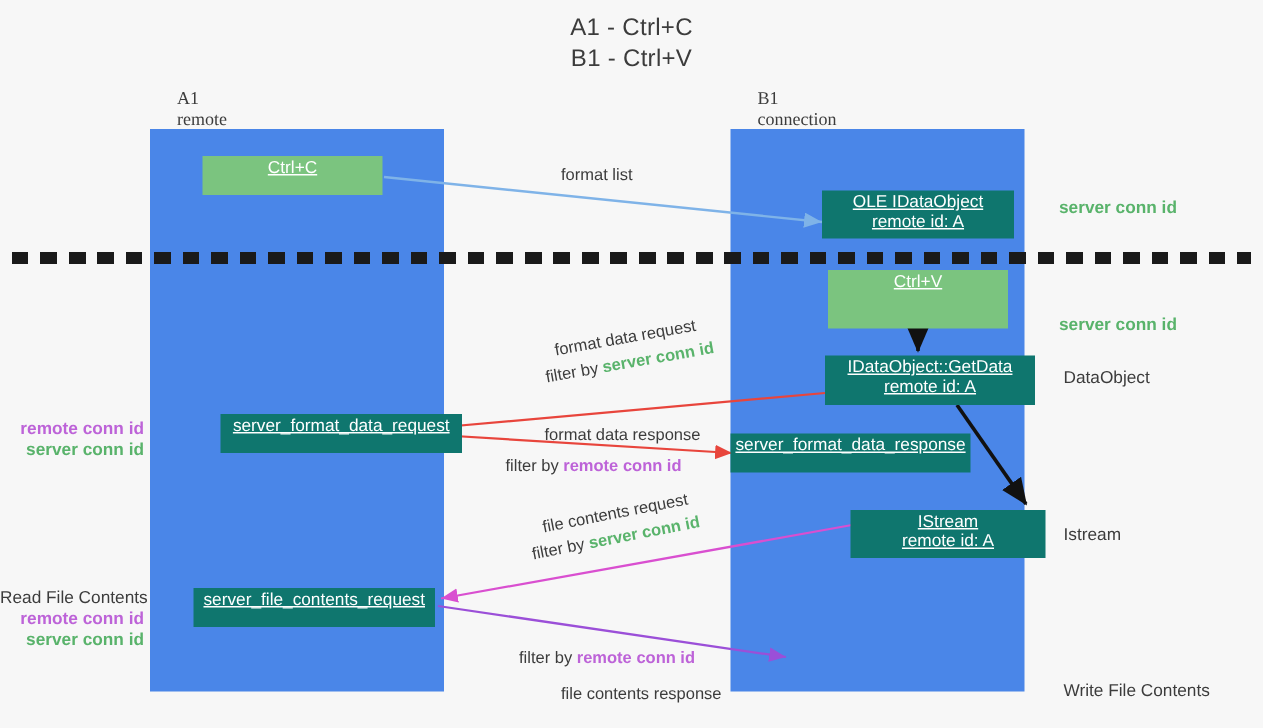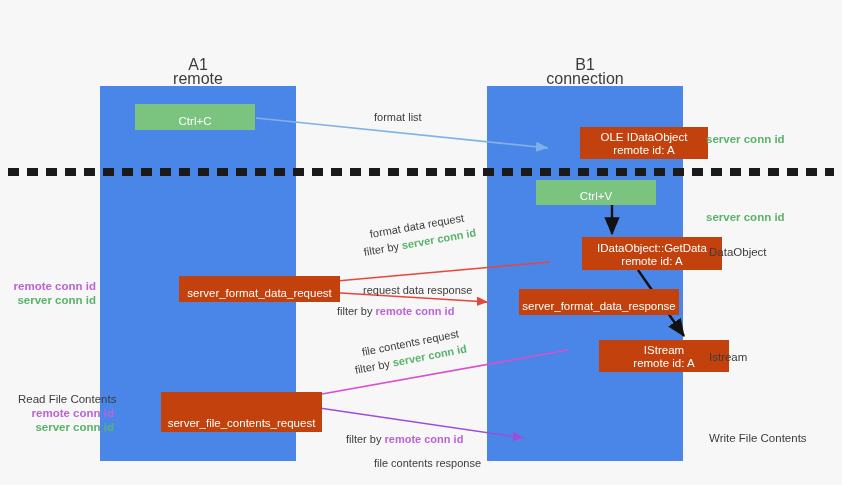--- a/index.html
+++ b/index.html
@@ -24,25 +24,25 @@
     text-align: center;
     color: #3c3c3c;
     font-size: 16px;
     line-height: 21px;
     letter-spacing: .2px;
   }
 
   
   .col-head {
     position: absolute;
-    text-align: center;
-    color: #3c3c3c;
-    font-size: 16px;
+    color: #3c3c3c;
+    font-size: 12px;
     line-height: 14px;
     width: 160px;
+    font-family: Liberation Serif, serif;
   }
   .col-head .l1 { display:block; }
   .col-head .l2 { display:block; }
 
   
   .lane {
     position: absolute;
     background: #4a86e8;
     top: 86px;
     height: 375px;
@@ -64,26 +64,27 @@
 
   
   .node {
     position: absolute;
     color: #ffffff;
     font-size: 11.5px;
     line-height: 13px;
     text-align: center;
     display: flex;
     flex-direction: column;
-    justify-content: flex-end;
+    justify-content: flex-start;
     align-items: center;
     padding: 2px 6px;
+    text-decoration: underline;
   }
   .node.green  { background: #7bc47f; }
-  .node.orange { background: #c2410c; margin-left: 32px; }
+  .node.orange { background: #0f766e; }
   .node .sub { display: block; }
 
   
   .sidelabel {
     position: absolute;
     font-size: 11.5px;
     line-height: 14px;
     color: #3c3c3c;
     white-space: nowrap;
   }
@@ -115,20 +116,24 @@
     left: 0; top: 0;
     width: 842px; height: 485px;
     pointer-events: none;
   }
 </style>
 </head>
 <body>
 
 <div id="canvas">
 
+  <div class="title-block">
+    <div>A1 - Ctrl+C</div>
+    <div>B1 - Ctrl+V</div>
+  </div>
 
   <div class="col-head" style="left:118px; top:58px;">
     <span class="l1">A1</span>
     <span class="l2">remote</span>
   </div>
   <div class="col-head" style="left:505px; top:58px;">
     <span class="l1">B1</span>
     <span class="l2">connection</span>
   </div>
 
@@ -173,21 +178,21 @@
 
   <div class="node green" style="left:135px; top:104px; width:120px; height:26px;">
     <span>Ctrl+C</span>
   </div>
 
   <div class="node orange" style="left:548px; top:127px; width:128px; height:32px;">
     <span>OLE IDataObject</span>
     <span class="sub">remote id: A</span>
   </div>
 
-  <div class="node green" style="left:536px; top:180px; width:120px; height:25px;">
+  <div class="node green" style="left:552px; top:180px; width:120px; height:39px;">
     <span>Ctrl+V</span>
   </div>
 
   <div class="node orange" style="left:550px; top:237px; width:140px; height:33px;">
     <span>IDataObject::GetData</span>
     <span class="sub">remote id: A</span>
   </div>
 
   <div class="node orange" style="left:147px; top:276px; width:161px; height:26px;">
     <span>server_format_data_request</span>
@@ -195,57 +200,57 @@
 
   <div class="node orange" style="left:487px; top:289px; width:160px; height:26px;">
     <span>server_format_data_response</span>
   </div>
 
   <div class="node orange" style="left:567px; top:340px; width:130px; height:32px;">
     <span>IStream</span>
     <span class="sub">remote id: A</span>
   </div>
 
-  <div class="node orange" style="left:129px; top:392px; width:161px; height:40px;">
+  <div class="node orange" style="left:129px; top:392px; width:161px; height:26px;">
     <span>server_file_contents_request</span>
   </div>
 
 
   <div class="cap" style="left:374px; top:110px;">format list</div>
 
   <div class="cap rot-up" style="left:370px; top:227px;">format data request</div>
   <div class="cap rot-up" style="left:364px; top:245px;">
     <span class="dark-txt">filter by </span><span class="green-txt">server conn id</span>
   </div>
 
-  <div class="cap" style="left:363px; top:283px;">request data response</div>
+  <div class="cap" style="left:363px; top:283px;">format data response</div>
   <div class="cap" style="left:337px; top:304px;">
     <span class="dark-txt">filter by </span><span class="purple-txt">remote conn id</span>
   </div>
 
   <div class="cap rot-up2" style="left:362px; top:345px;">file contents request</div>
   <div class="cap rot-up2" style="left:355px; top:363px;">
     <span class="dark-txt">filter by </span><span class="green-txt">server conn id</span>
   </div>
 
   <div class="cap" style="left:374px; top:408px;margin-top:48px;">file contents response</div>
   <div class="cap" style="left:346px; top:432px;">
     <span class="dark-txt">filter by </span><span class="purple-txt">remote conn id</span>
   </div>
 
   <div class="sidelabel green-txt" style="left:706px; top:132px;">server conn id</div>
   <div class="sidelabel green-txt" style="left:706px; top:210px;">server conn id</div>
   <div class="sidelabel" style="left:709px; top:245px;">DataObject</div>
   <div class="sidelabel" style="left:709px; top:350px;">Istream</div>
-  <div class="sidelabel" style="left:709px; top:431px;">Write File Contents</div>
+  <div class="sidelabel" style="left:709px; top:454px;">Write File Contents</div>
 
   <div class="left-note" style="left:0; top:279px; width:96px;">
     <div class="purple-txt">remote conn id</div>
     <div class="green-txt">server conn id</div>
   </div>
 
-  <div class="left-note" style="left:0; top:392px; width:96px;margin-left:18px;">
+  <div class="left-note" style="left:0; top:392px; width:96px;">
     <div class="dark-txt">Read File Contents</div>
     <div class="purple-txt">remote conn id</div>
     <div class="green-txt">server conn id</div>
   </div>
 
 </div>
 
 </body></html>

